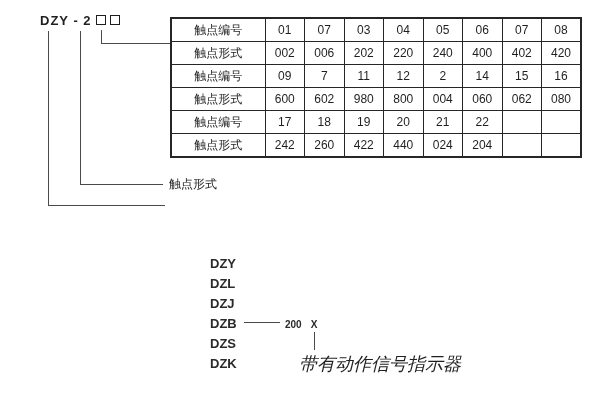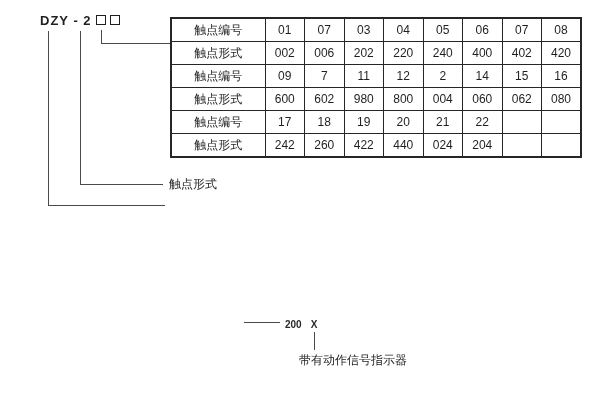--- a/index.html
+++ b/index.html
@@ -43,21 +43,21 @@
     font-size:13px; font-weight:600; color:#2a2a2a;
   }
   .series-item { height:20px; line-height:20px; white-space:nowrap; }
   .dzb-code {
     position:absolute; left:253px; top:315px; height:18px;
     display:flex; align-items:center; gap:9px;
     font-size:10px; font-weight:600; color:#2a2a2a; white-space:nowrap;
   }
   .suffix-note {
     position:absolute; left:267px; top:352px;
-    font-size:12px; color:#1f1f1f; white-space:nowrap;
+    font-size:18px; color:#1f1f1f; white-space:nowrap;font-style:italic;
   }
 </style>
 </head>
 <body>
 
 <div class="canvas">
 
   <div class="model-title">
     <span>DZY - 2</span>
     <span class="code-box"></span>
@@ -148,20 +148,28 @@
           <td>024</td>
           <td>204</td>
           <td></td>
           <td></td>
         </tr>
       </tbody>
   </table>
 
   <div class="callout-label" style="left:137px; top:177px;">触点形式</div>
 
+  <div class="series">
+      <div class="series-item">DZY</div>
+      <div class="series-item">DZL</div>
+      <div class="series-item">DZJ</div>
+      <div class="series-item">DZB</div>
+      <div class="series-item">DZS</div>
+      <div class="series-item">DZK</div>
+    </div>
 
   <div class="line" style="left:212px; top:322px; width:36px; height:1px;"></div>
   <div class="dzb-code">
     <span>200</span>
     <span>X</span>
   </div>
   <div class="line" style="left:282px; top:332px; width:1px; height:18px;"></div>
   <div class="suffix-note">带有动作信号指示器</div>
 
 </div>

